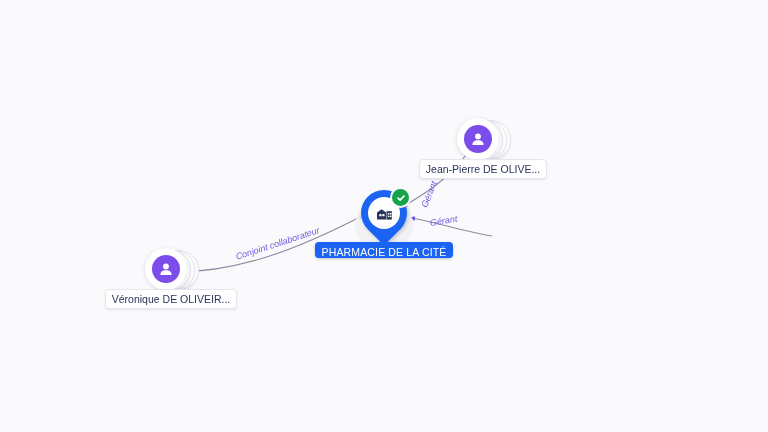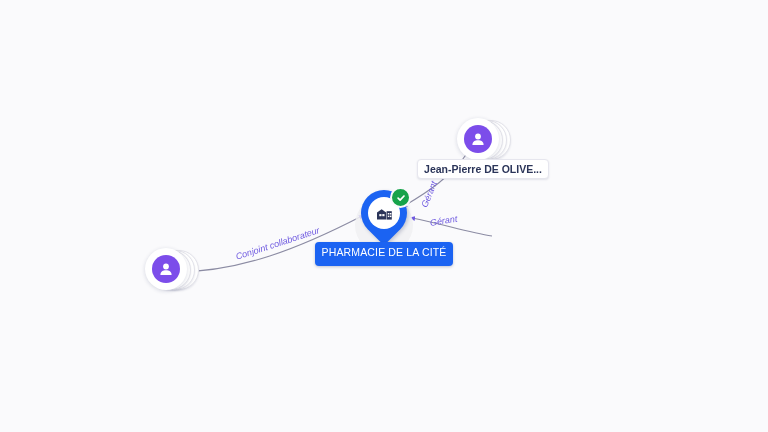--- a/index.html
+++ b/index.html
@@ -96,21 +96,21 @@
     z-index: 4;
   }
   .verified-badge svg { display: block; }
   .company-label {
     position: relative;
     margin-top: -4px;
     background: #1b63f2;
     color: #ffffff;
     font-size: 10.5px;
     letter-spacing: .15px;
-    padding: 4px 7px 8px 7px;
+    padding: 4px 7px 0 7px;
     border-radius: 4px;
     white-space: nowrap;
     box-shadow: 0 1px 3px rgba(20,30,80,.25);
     z-index: 5;
   }
 
   
   .person-node { width: 52px; }
   .avatar-stack {
     position: relative;
@@ -162,21 +162,21 @@
     font-size: 10.5px;
     padding: 3px 6px;
     border-radius: 4px;
     white-space: nowrap;
     box-shadow: 0 1px 2px rgba(20,30,80,.10);
     position: relative;
     z-index: 5;
   }
 
   
-  .node-jeanpierre { left: 457px; top: 118px; font-weight: bold; }
+  .node-jeanpierre { left: 457px; top: 118px; }
   .node-jeanpierre .person-label { margin-left: 0; }
   .node-julie      { left: 483px; top: 215px; }
   .node-veronique  { left: 145px; top: 248px; }
 
   
   .edge-label {
     position: absolute;
     color: #6f5ae0;
     font-size: 9px;
     font-style: italic;
@@ -275,15 +275,16 @@
       <div class="stack-card c1"></div>
       <div class="avatar-front">
         <div class="avatar-disc">
           <svg width="16" height="16" viewBox="0 0 16 16">
             <circle cx="8" cy="5.5" r="2.9" fill="#ffffff"></circle>
             <path d="M2.4 14 C2.4 10.6 5.0 9.2 8 9.2 C11 9.2 13.6 10.6 13.6 14 Z" fill="#ffffff"></path>
           </svg>
         </div>
       </div>
     </div>
+    <div class="person-label">Véronique DE OLIVEIR...</div>
   </div>
 
 </div>
 
 </body></html>

